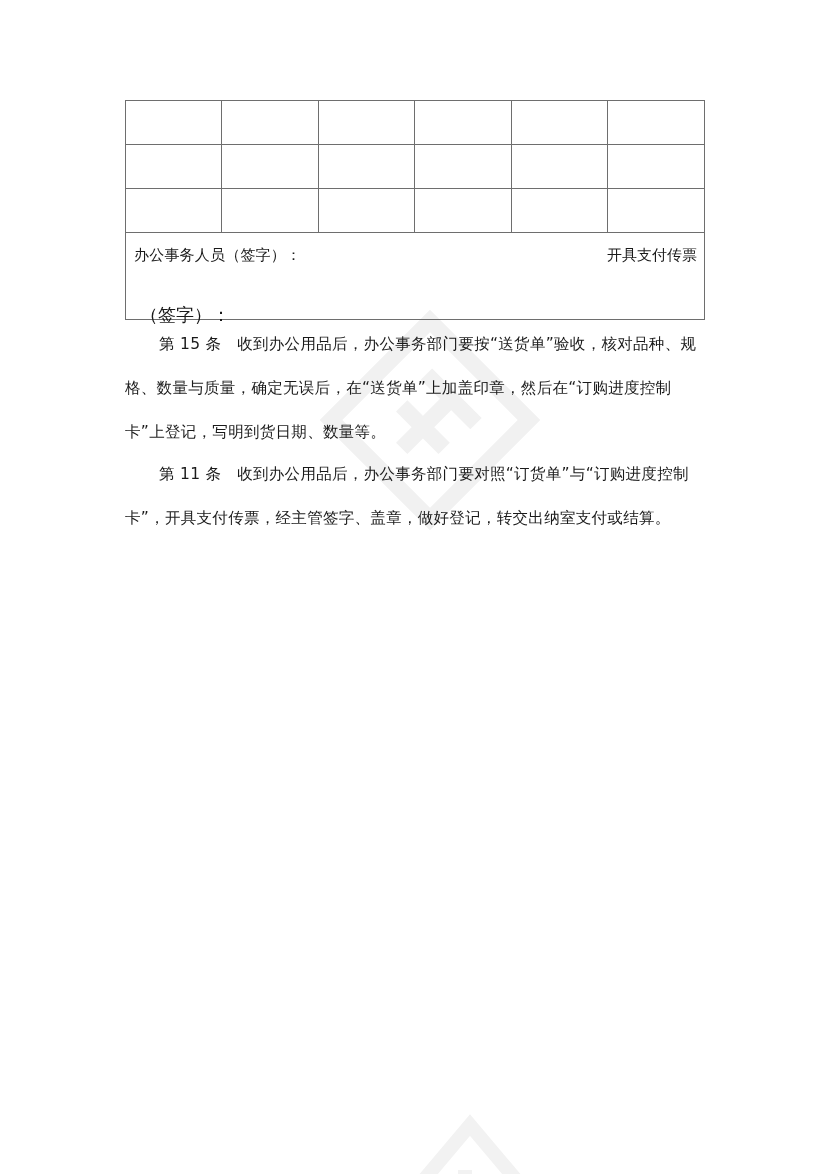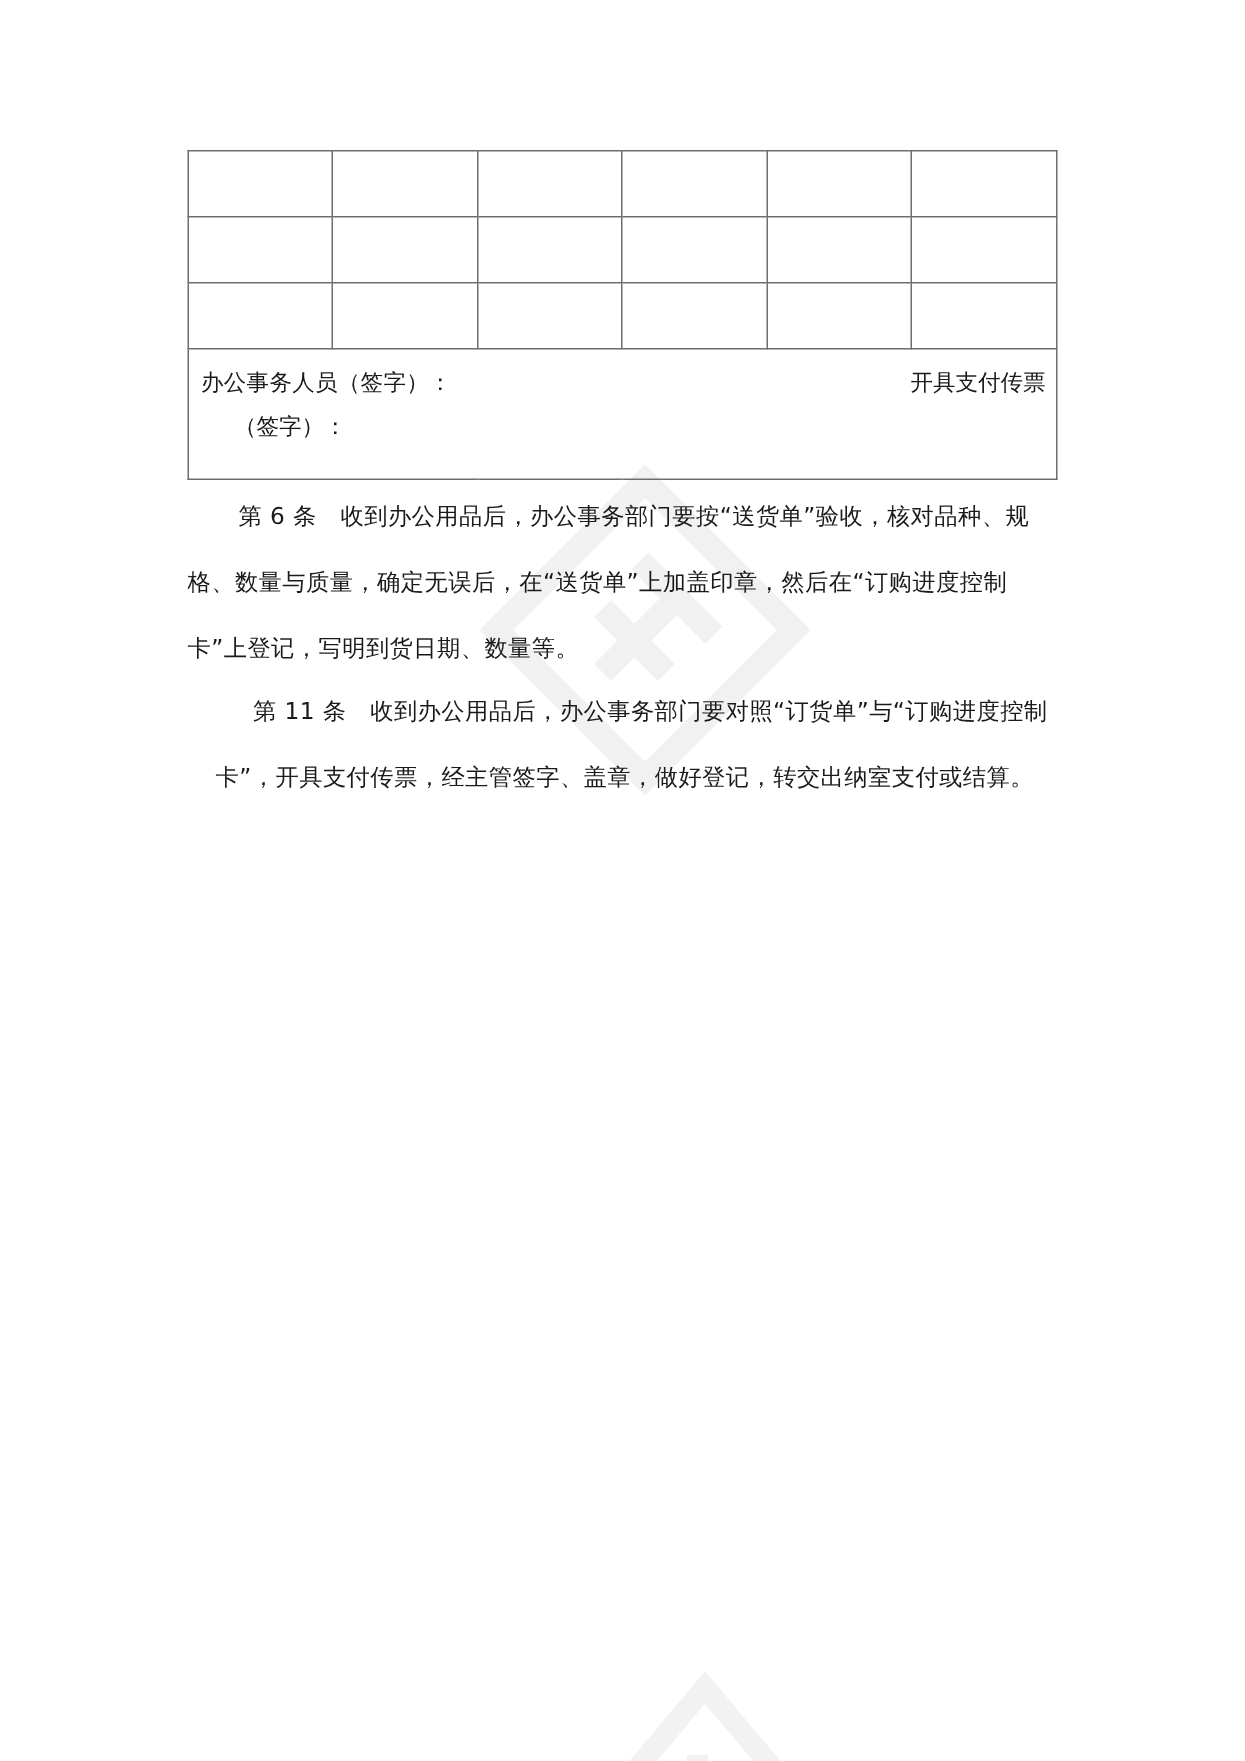--- a/index.html
+++ b/index.html
@@ -20,21 +20,21 @@
   .sign-row td {
     height:86px; vertical-align:top; position:relative;
   }
   .sign-left {
     position:absolute; left:8px; top:13px; font-size:15px; letter-spacing:0.2px;
   }
   .sign-right {
     position:absolute; right:7px; top:13px; font-size:15px;
   }
   .sign-left2 {
-    position:absolute; left:14px; top:42px; font-size:15px;margin-left:16px;
+    position:absolute; left:14px; top:70px; font-size:18px;
   }
   .para {
     position:absolute; left:125px; width:583px; font-size:15.5px; line-height:44px;
     text-indent:34px; letter-spacing:0.3px; margin:0;
   }
 </style>
 </head>
 <body>
 
 <svg class="watermark" style="left:300px;top:290px;" width="260" height="260" viewBox="0 0 260 260">
@@ -87,14 +87,14 @@
   <tr class="sign-row">
     <td colspan="6">
       <span class="sign-left">办公事务人员（签字）：</span>
       <span class="sign-right">开具支付传票</span>
       <span class="sign-left2">（签字）：</span>
     </td>
   </tr>
 </tbody>
   </table>
 
-<p class="para" style="top:322px;">第 6 条　收到办公用品后，办公事务部门要按“送货单”验收，核对品种、规格、数量与质量，确定无误后，在“送货单”上加盖印章，然后在“订购进度控制卡”上登记，写明到货日期、数量等。</p>
-<p class="para" style="top:452px;text-align:center;">第 11 条　收到办公用品后，办公事务部门要对照“订货单”与“订购进度控制卡”，开具支付传票，经主管签字、盖章，做好登记，转交出纳室支付或结算。</p>
+<p class="para" style="top:322px;">第 15 条　收到办公用品后，办公事务部门要按“送货单”验收，核对品种、规格、数量与质量，确定无误后，在“送货单”上加盖印章，然后在“订购进度控制卡”上登记，写明到货日期、数量等。</p>
+<p class="para" style="top:452px;">第 11 条　收到办公用品后，办公事务部门要对照“订货单”与“订购进度控制卡”，开具支付传票，经主管签字、盖章，做好登记，转交出纳室支付或结算。</p>
 
 </body></html>

